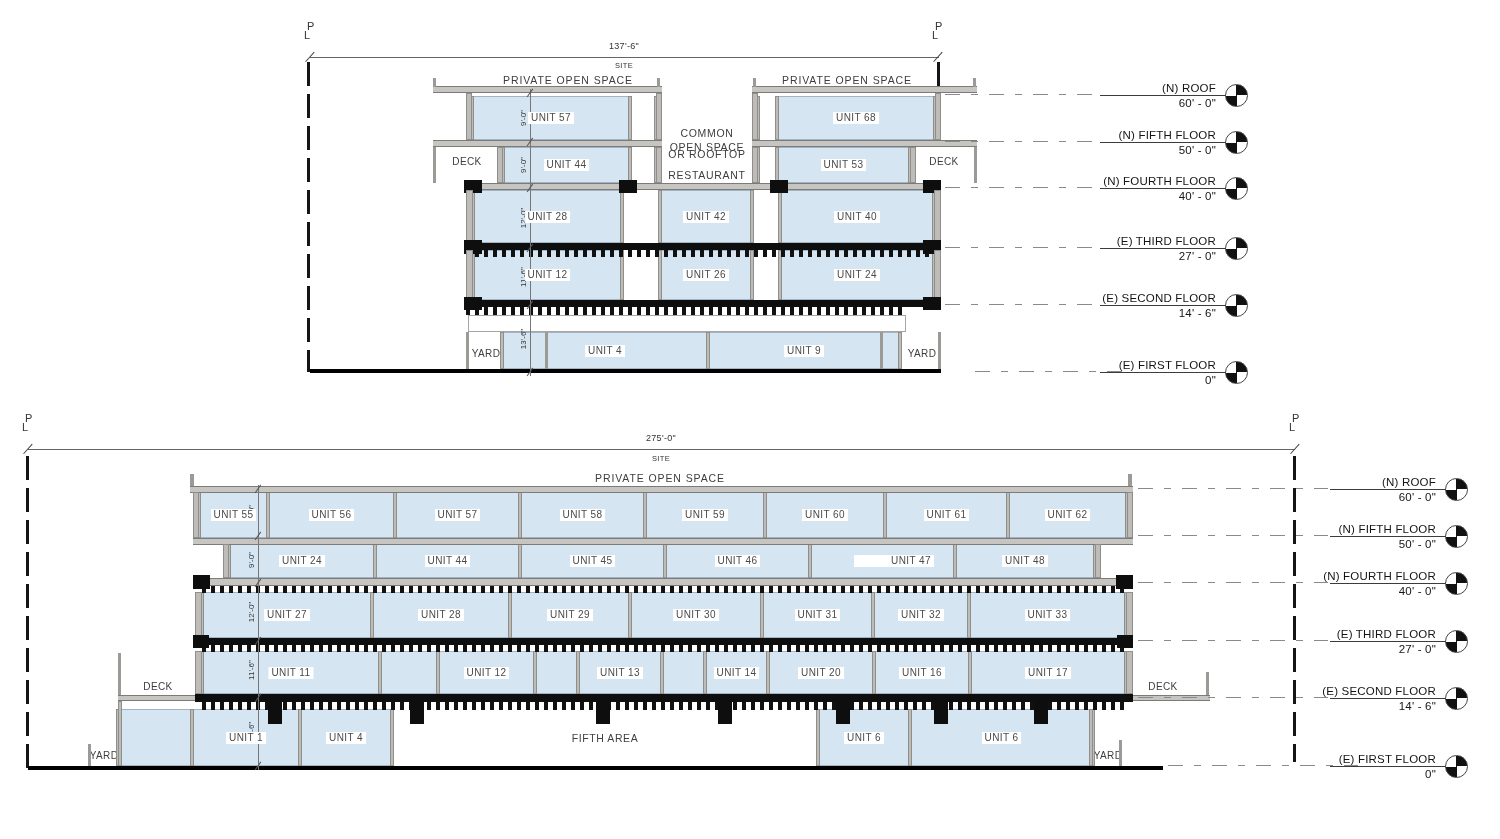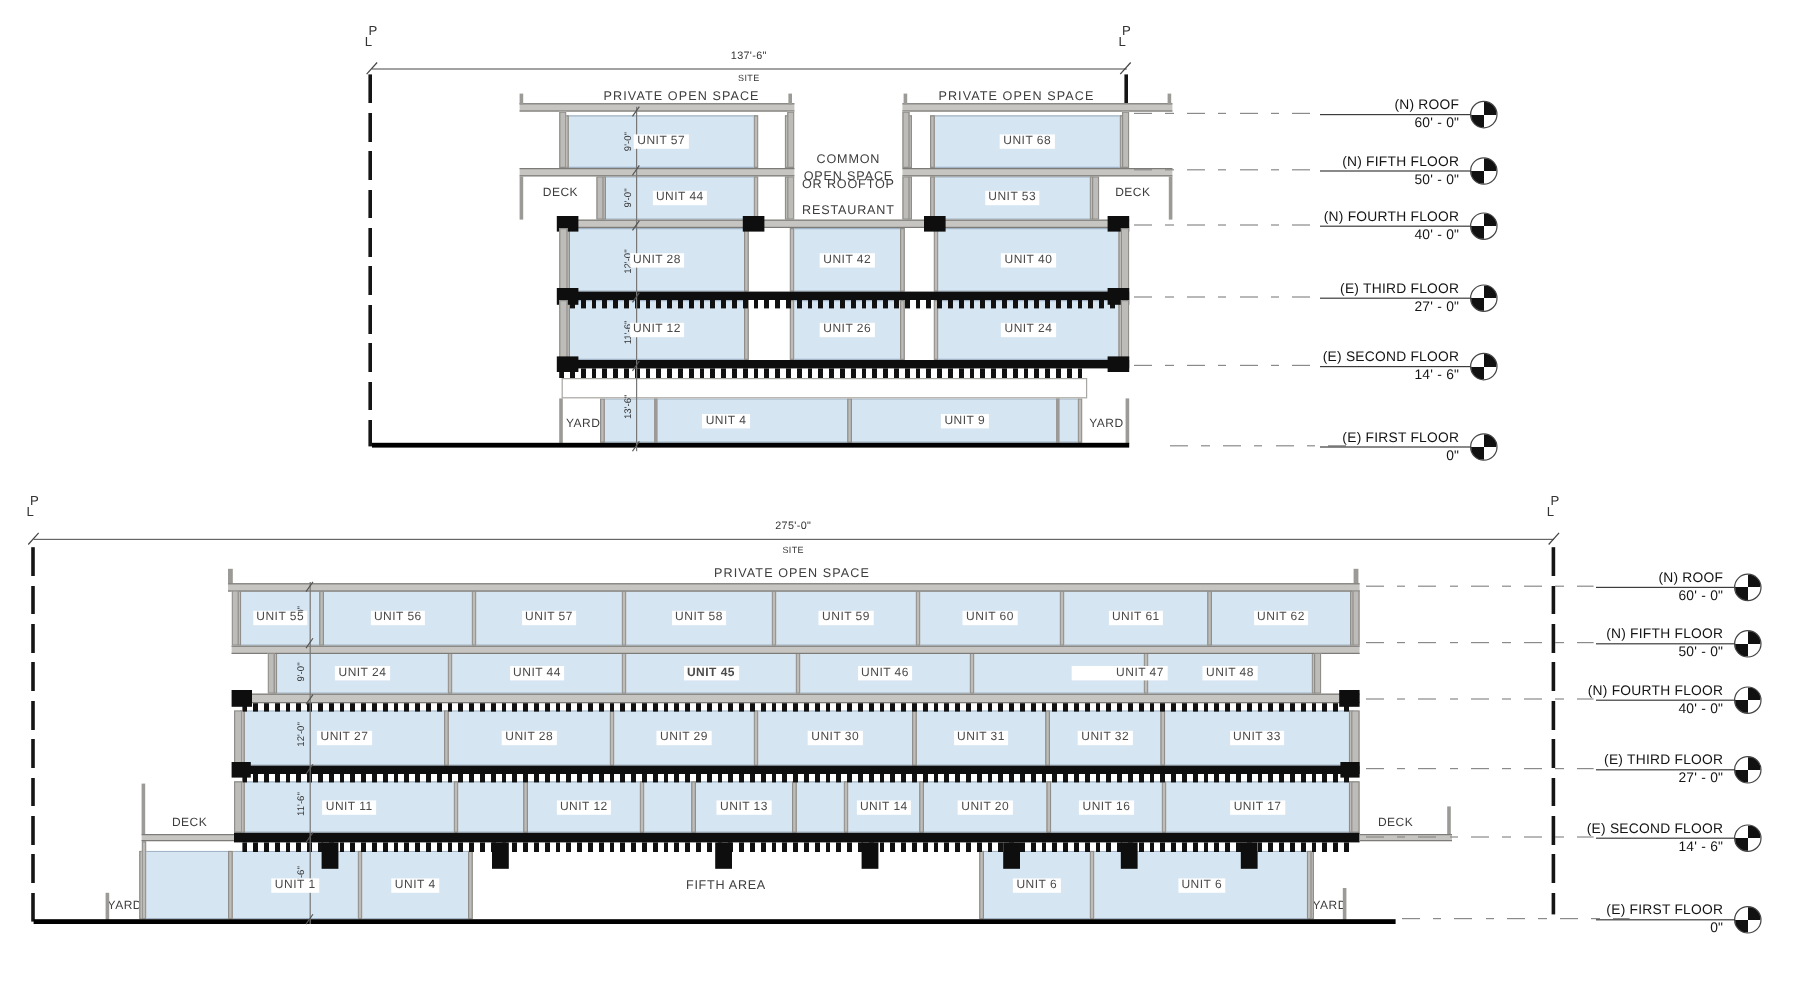--- a/index.html
+++ b/index.html
@@ -389,23 +389,23 @@
     <div class="t unitlab" style="left: 233.5px; top: 515px;">UNIT 55</div>
     <div class="t unitlab" style="left: 331.5px; top: 515px;">UNIT 56</div>
     <div class="t unitlab" style="left: 457.5px; top: 515px;">UNIT 57</div>
     <div class="t unitlab" style="left: 582.5px; top: 515px;">UNIT 58</div>
     <div class="t unitlab" style="left: 705px; top: 515px;">UNIT 59</div>
     <div class="t unitlab" style="left: 825px; top: 515px;">UNIT 60</div>
     <div class="t unitlab" style="left: 946.5px; top: 515px;">UNIT 61</div>
     <div class="t unitlab" style="left: 1067.5px; top: 515px;">UNIT 62</div>
     <div class="t unitlab" style="left: 302px; top: 561px;">UNIT 24</div>
     <div class="t unitlab" style="left: 447.5px; top: 561px;">UNIT 44</div>
-    <div class="t unitlab" style="left: 592.5px; top: 561px; font-weight: bold;">UNIT 45</div>
+    <div class="t unitlab" style="left: 592.5px; top: 561px;">UNIT 45</div>
     <div class="t unitlab" style="left: 737.5px; top: 561px;">UNIT 46</div>
-    <div class="t unitlab" style="left: 933px; top: 561px; padding-left: 37px;">UNIT 47</div>
+    <div class="t unitlab" style="left: 894px; top: 561px; padding-left: 37px;">UNIT 47</div>
     <div class="t unitlab" style="left: 1025px; top: 561px;">UNIT 48</div>
     <div class="t unitlab" style="left: 287px; top: 615px;">UNIT 27</div>
     <div class="t unitlab" style="left: 441px; top: 615px;">UNIT 28</div>
     <div class="t unitlab" style="left: 570px; top: 615px;">UNIT 29</div>
     <div class="t unitlab" style="left: 696px; top: 615px;">UNIT 30</div>
     <div class="t unitlab" style="left: 817.5px; top: 615px;">UNIT 31</div>
     <div class="t unitlab" style="left: 921px; top: 615px;">UNIT 32</div>
     <div class="t unitlab" style="left: 1047.5px; top: 615px;">UNIT 33</div>
     <div class="t unitlab" style="left: 291px; top: 672.5px;">UNIT 11</div>
     <div class="t unitlab" style="left: 486.5px; top: 672.5px;">UNIT 12</div>

